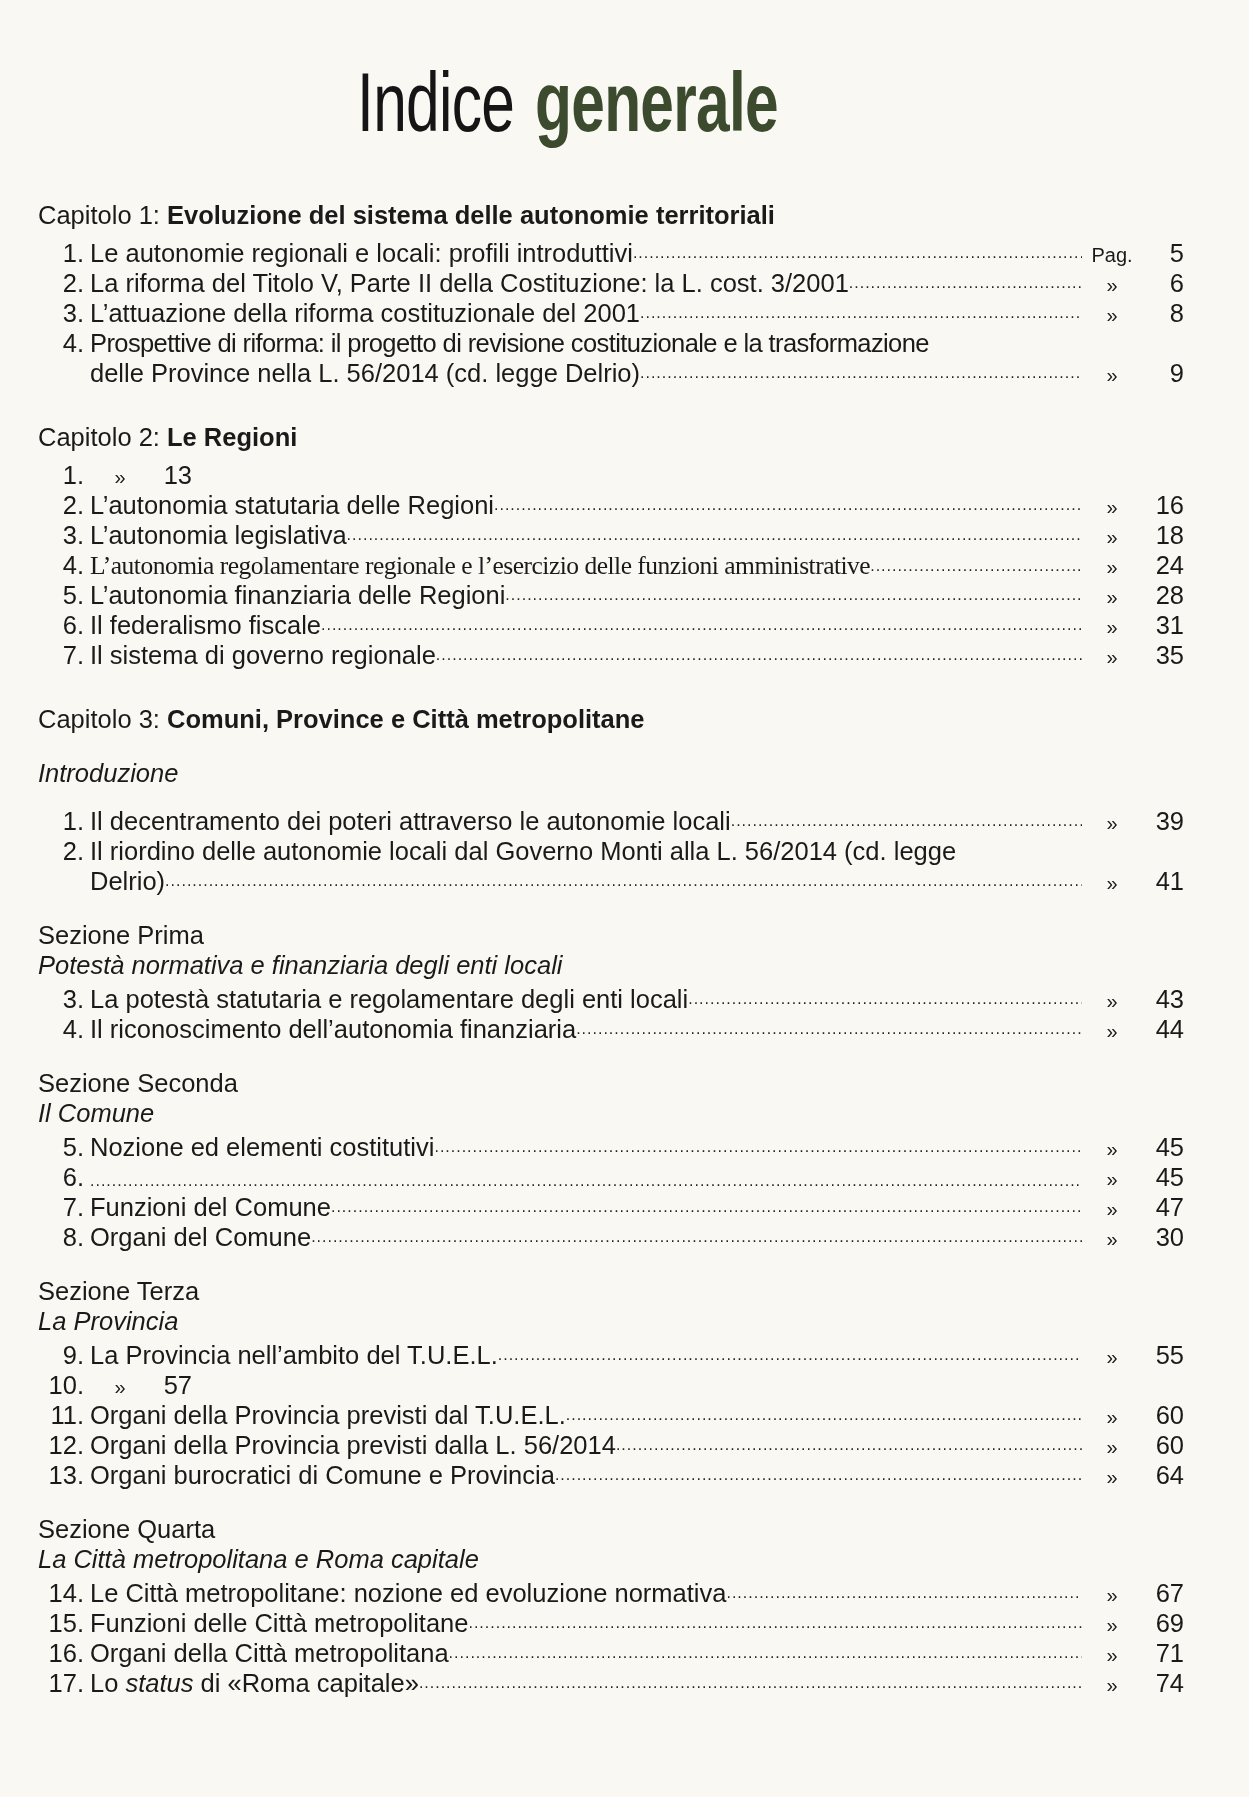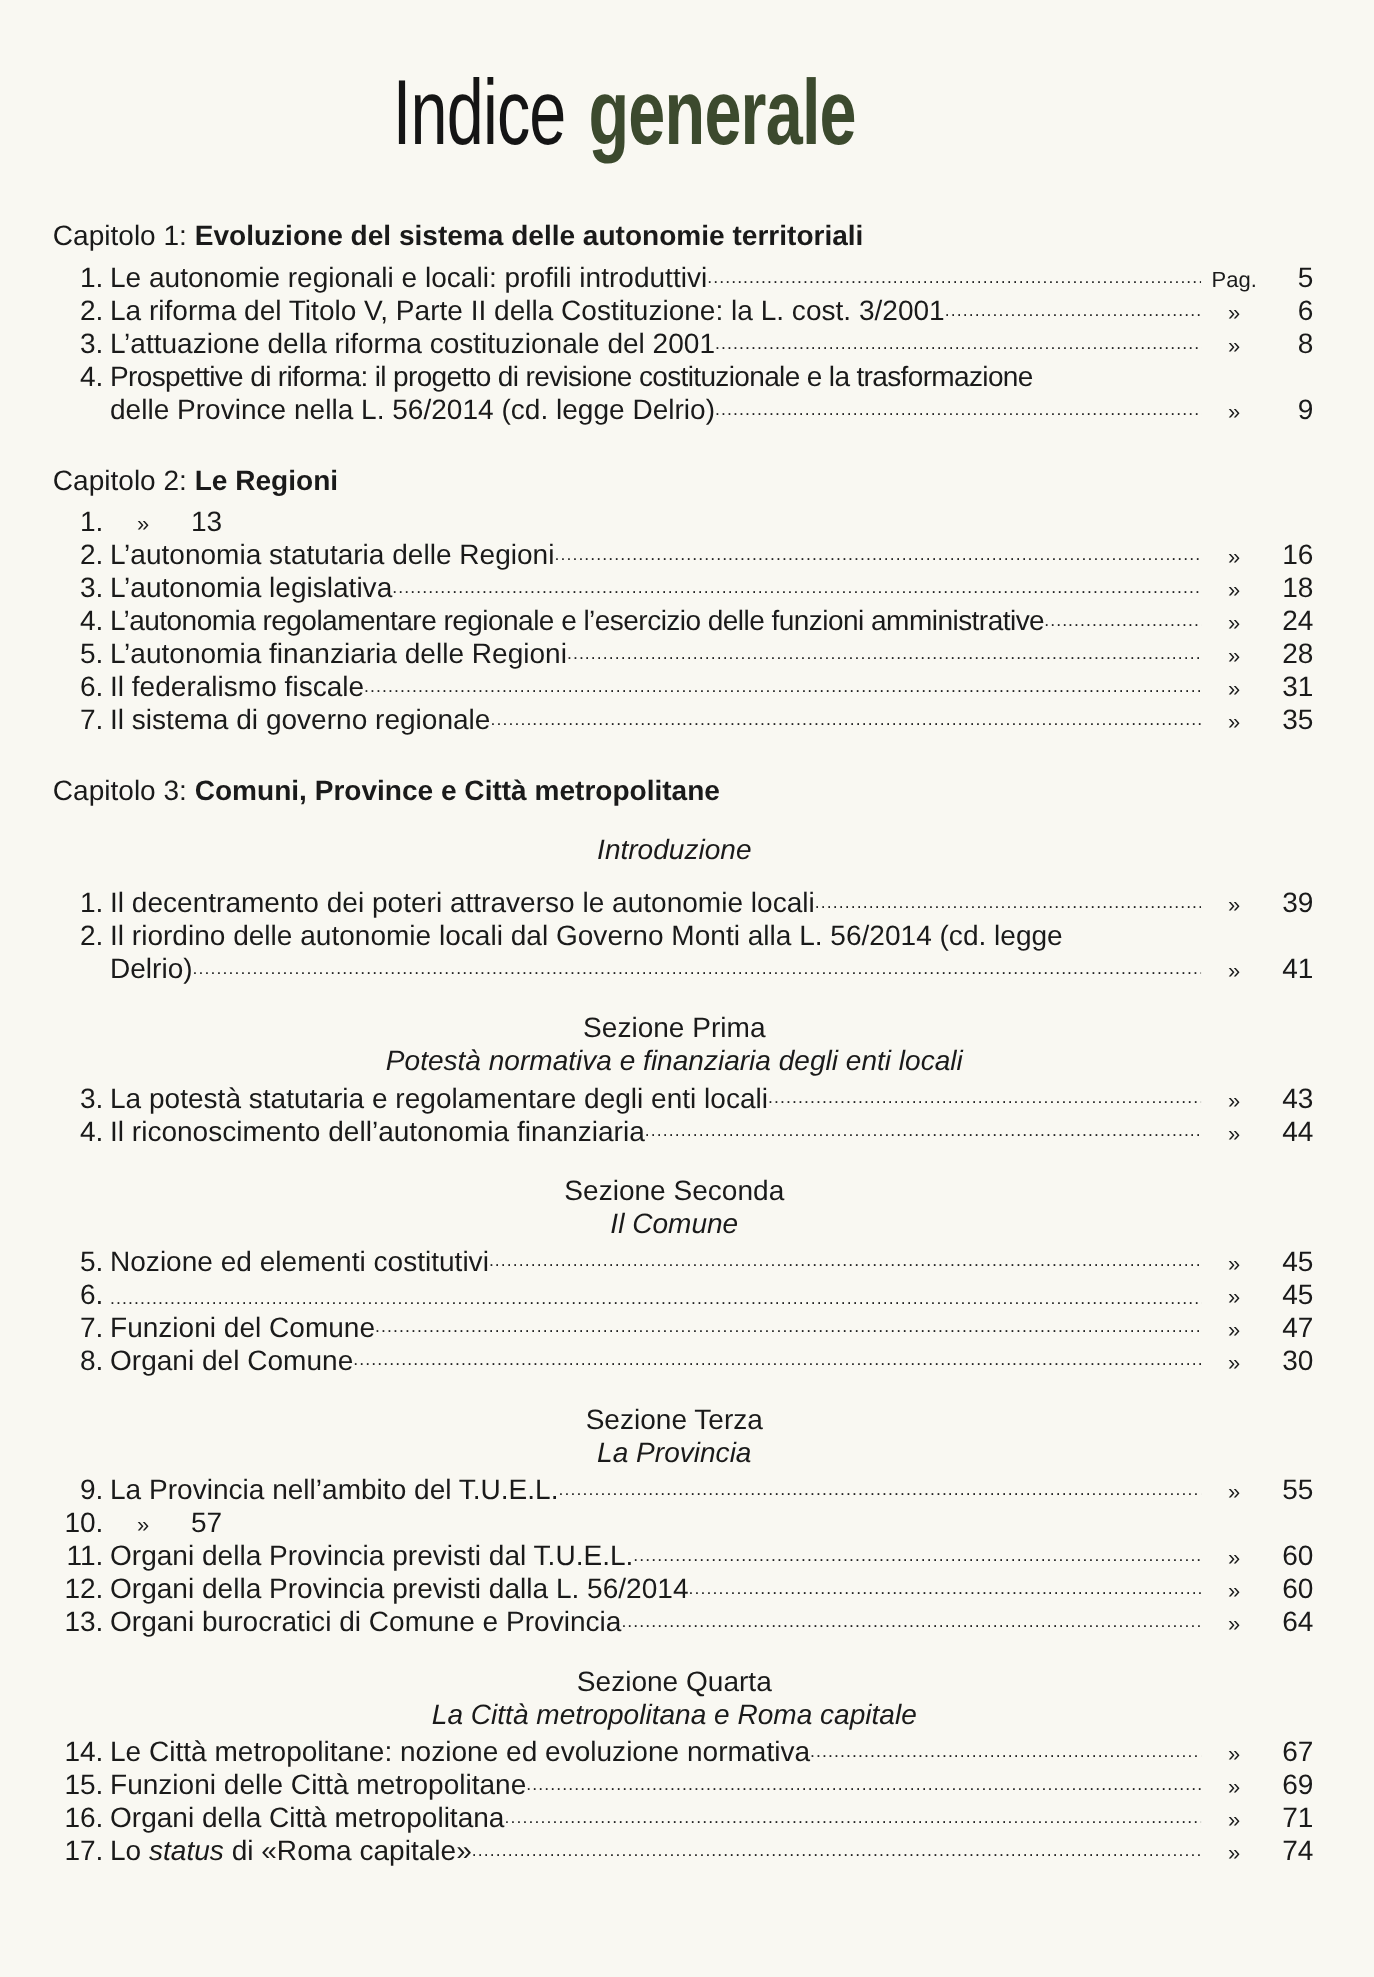--- a/index.html
+++ b/index.html
@@ -34,21 +34,21 @@
     font-weight: bold;
     display: inline-block;
     transform: scaleX(0.72);
     transform-origin: left center;
     color: #3c4a2e;
     margin-left: -2px;
   }
   .toc {
     position: absolute;
     top: 200px;
-    left: 48px;
+    left: 38px;
     width: 1150px;
     font-size: 25.5px;
   }
   .chapter {
     height: 30px;
     line-height: 30px;
     white-space: nowrap;
   }
   .chapter .chap-bold { font-weight: bold; }
   .entries { margin-top: 8px; }
@@ -90,21 +90,20 @@
     text-align: center;
     font-size: 20px;
   }
   .entry .pre.pag { font-size: 20px; }
   .entry .page {
     width: 42px;
     flex: none;
     text-align: right;
   }
   .section-head {
-    text-align: center;
     width: 1130px;
     line-height: 30px;
   }
   .section-head .italic { font-style: italic; }
   .gap-ch { height: 34px; }
   .gap-sec { height: 24px; }
   .gap-small { height: 10px; }
 </style>
 </head>
 <body>
@@ -194,21 +193,21 @@
       <span class="body">
           <span class="text">L’autonomia legislativa</span>
           <span class="leader"></span>
         </span>
       <span class="pre">»</span>
       <span class="page">18</span>
     </div>
     <div class="entry">
       <span class="num">4.</span>
       <span class="body">
-          <span class="text" style="letter-spacing:-0.5px;">L’autonomia regolamentare regionale e l’esercizio delle funzioni amministrative</span>
+          <span class="text" style="letter-spacing:-0.5px;font-family:Liberation Serif, serif;">L’autonomia regolamentare regionale e l’esercizio delle funzioni amministrative</span>
           <span class="leader"></span>
         </span>
       <span class="pre">»</span>
       <span class="page">24</span>
     </div>
     <div class="entry">
       <span class="num">5.</span>
       <span class="body">
           <span class="text">L’autonomia finanziaria delle Regioni</span>
           <span class="leader"></span>

